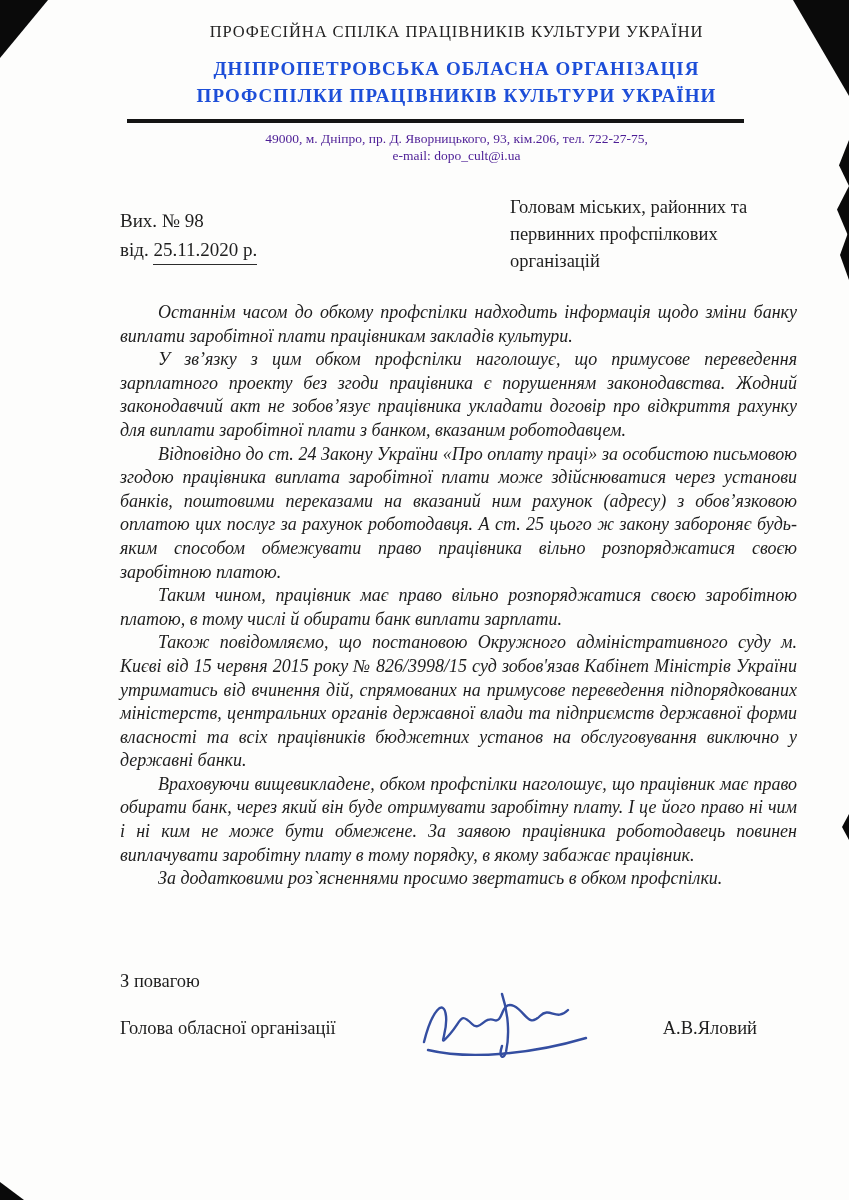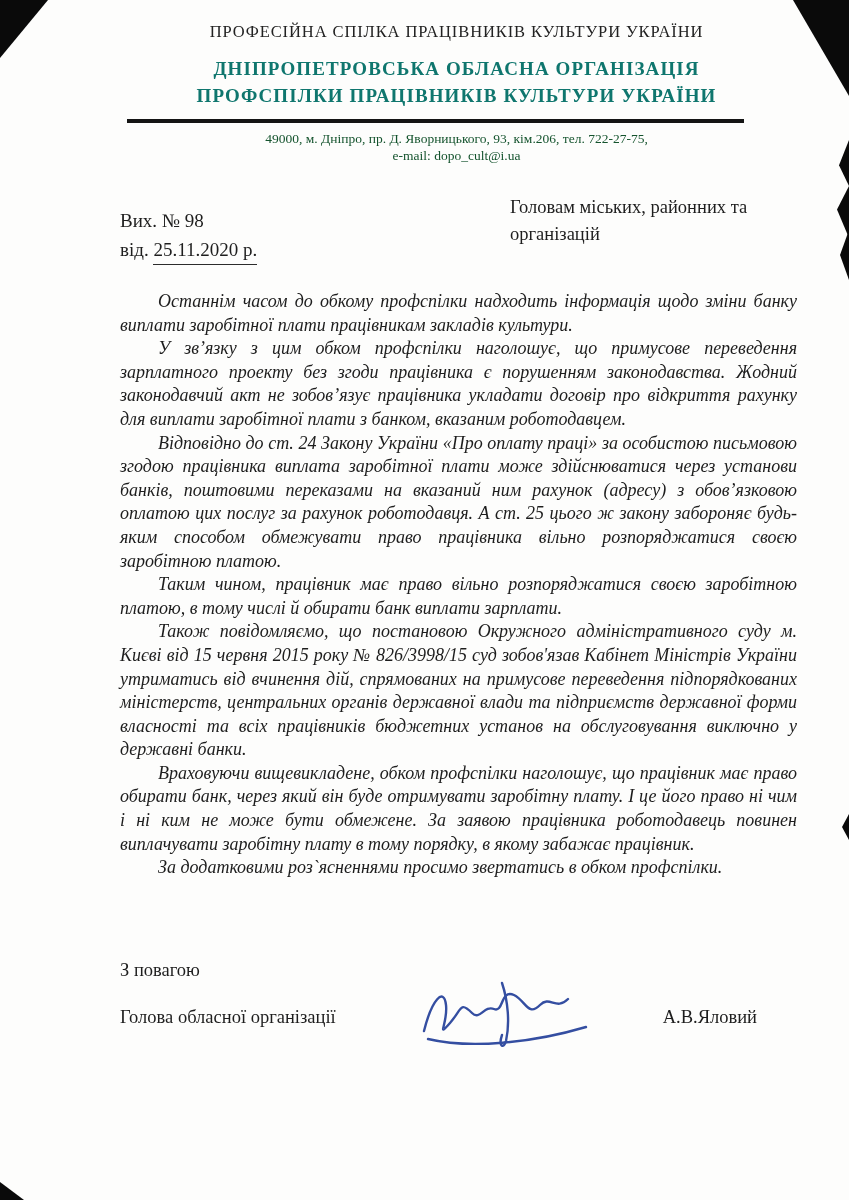--- a/index.html
+++ b/index.html
@@ -12,23 +12,23 @@
     height: 1200px;
     background: #fdfdfc;
     color: #1e1e1e;
     font-family: "Liberation Serif", serif;
     overflow: hidden;
   }
 
   
   .header { padding-top: 22px; text-align: center; padding-left: 64px; }
   .org-line { font-size: 16.5px; letter-spacing: 0.9px; color: #222; }
-  .title-block { margin-top: 13px; font-weight: bold; font-size: 19px; letter-spacing: 1.1px; line-height: 27px; color: #0f766e; }
+  .title-block { margin-top: 13px; font-weight: bold; font-size: 19px; letter-spacing: 1.1px; line-height: 27px; color: #1d4ed8; }
   .divider { height: 4px; background: #141414; width: 617px; margin: 10px 0 7px 127px; }
-  .address-block { text-align: center; padding-left: 64px; font-size: 13.5px; line-height: 17px; color: #14532d; }
+  .address-block { text-align: center; padding-left: 64px; font-size: 13.5px; line-height: 17px; color: #4c1d95; }
 
   
   .ref-row { display: flex; margin-top: 30px; }
   .reference { margin-left: 120px; font-size: 19px; line-height: 29px; margin-top: 12px; }
   .date-underline { border-bottom: 1.5px solid #2c2c2c; padding-bottom: 4px; }
   .addressee { margin-left: auto; margin-right: 59px; width: 280px; font-size: 18.5px; line-height: 27px; }
 
   
   .body-text { margin: 26px 52px 0 120px; font-size: 18px; line-height: 23.6px; text-align: justify; color: #1d1d1d; font-style: italic; }
   .body-text p { text-indent: 38px; }
@@ -76,20 +76,21 @@
     <div>e-mail: dopo_cult@i.ua</div>
   </div>
 
   <div class="ref-row">
     <div class="reference">
       <div>Вих. № 98</div>
       <div><span>від. </span><span class="date-underline">25.11.2020 р.</span></div>
     </div>
     <div class="addressee">
       <div>Головам міських, районних та</div>
+      <div>первинних профспілкових</div>
       <div>організацій</div>
     </div>
   </div>
 
   <div class="body-text">
     <p>Останнім часом до обкому профспілки надходить інформація щодо зміни банку виплати заробітної плати працівникам закладів культури.</p>
     <p>У зв’язку з цим обком профспілки наголошує, що примусове переведення зарплатного проекту без згоди працівника є порушенням законодавства. Жодний законодавчий акт не зобов’язує працівника укладати договір про відкриття рахунку для виплати заробітної плати з банком, вказаним роботодавцем.</p>
     <p>Відповідно до ст. 24 Закону України «Про оплату праці» за особистою письмовою згодою працівника виплата заробітної плати може здійснюватися через установи банків, поштовими переказами на вказаний ним рахунок (адресу) з обов’язковою оплатою цих послуг за рахунок роботодавця. А ст. 25 цього ж закону забороняє будь-яким способом обмежувати право працівника вільно розпоряджатися своєю заробітною платою.</p>
     <p>Таким чином, працівник має право вільно розпоряджатися своєю заробітною платою, в тому числі й обирати банк виплати зарплати.</p>
     <p>Також повідомляємо, що постановою Окружного адміністративного суду м. Києві від 15 червня 2015 року № 826/3998/15 суд зобов'язав Кабінет Міністрів України утриматись від вчинення дій, спрямованих на примусове переведення підпорядкованих міністерств, центральних органів державної влади та підприємств державної форми власності та всіх працівників бюджетних установ на обслуговування виключно у державні банки.</p>

